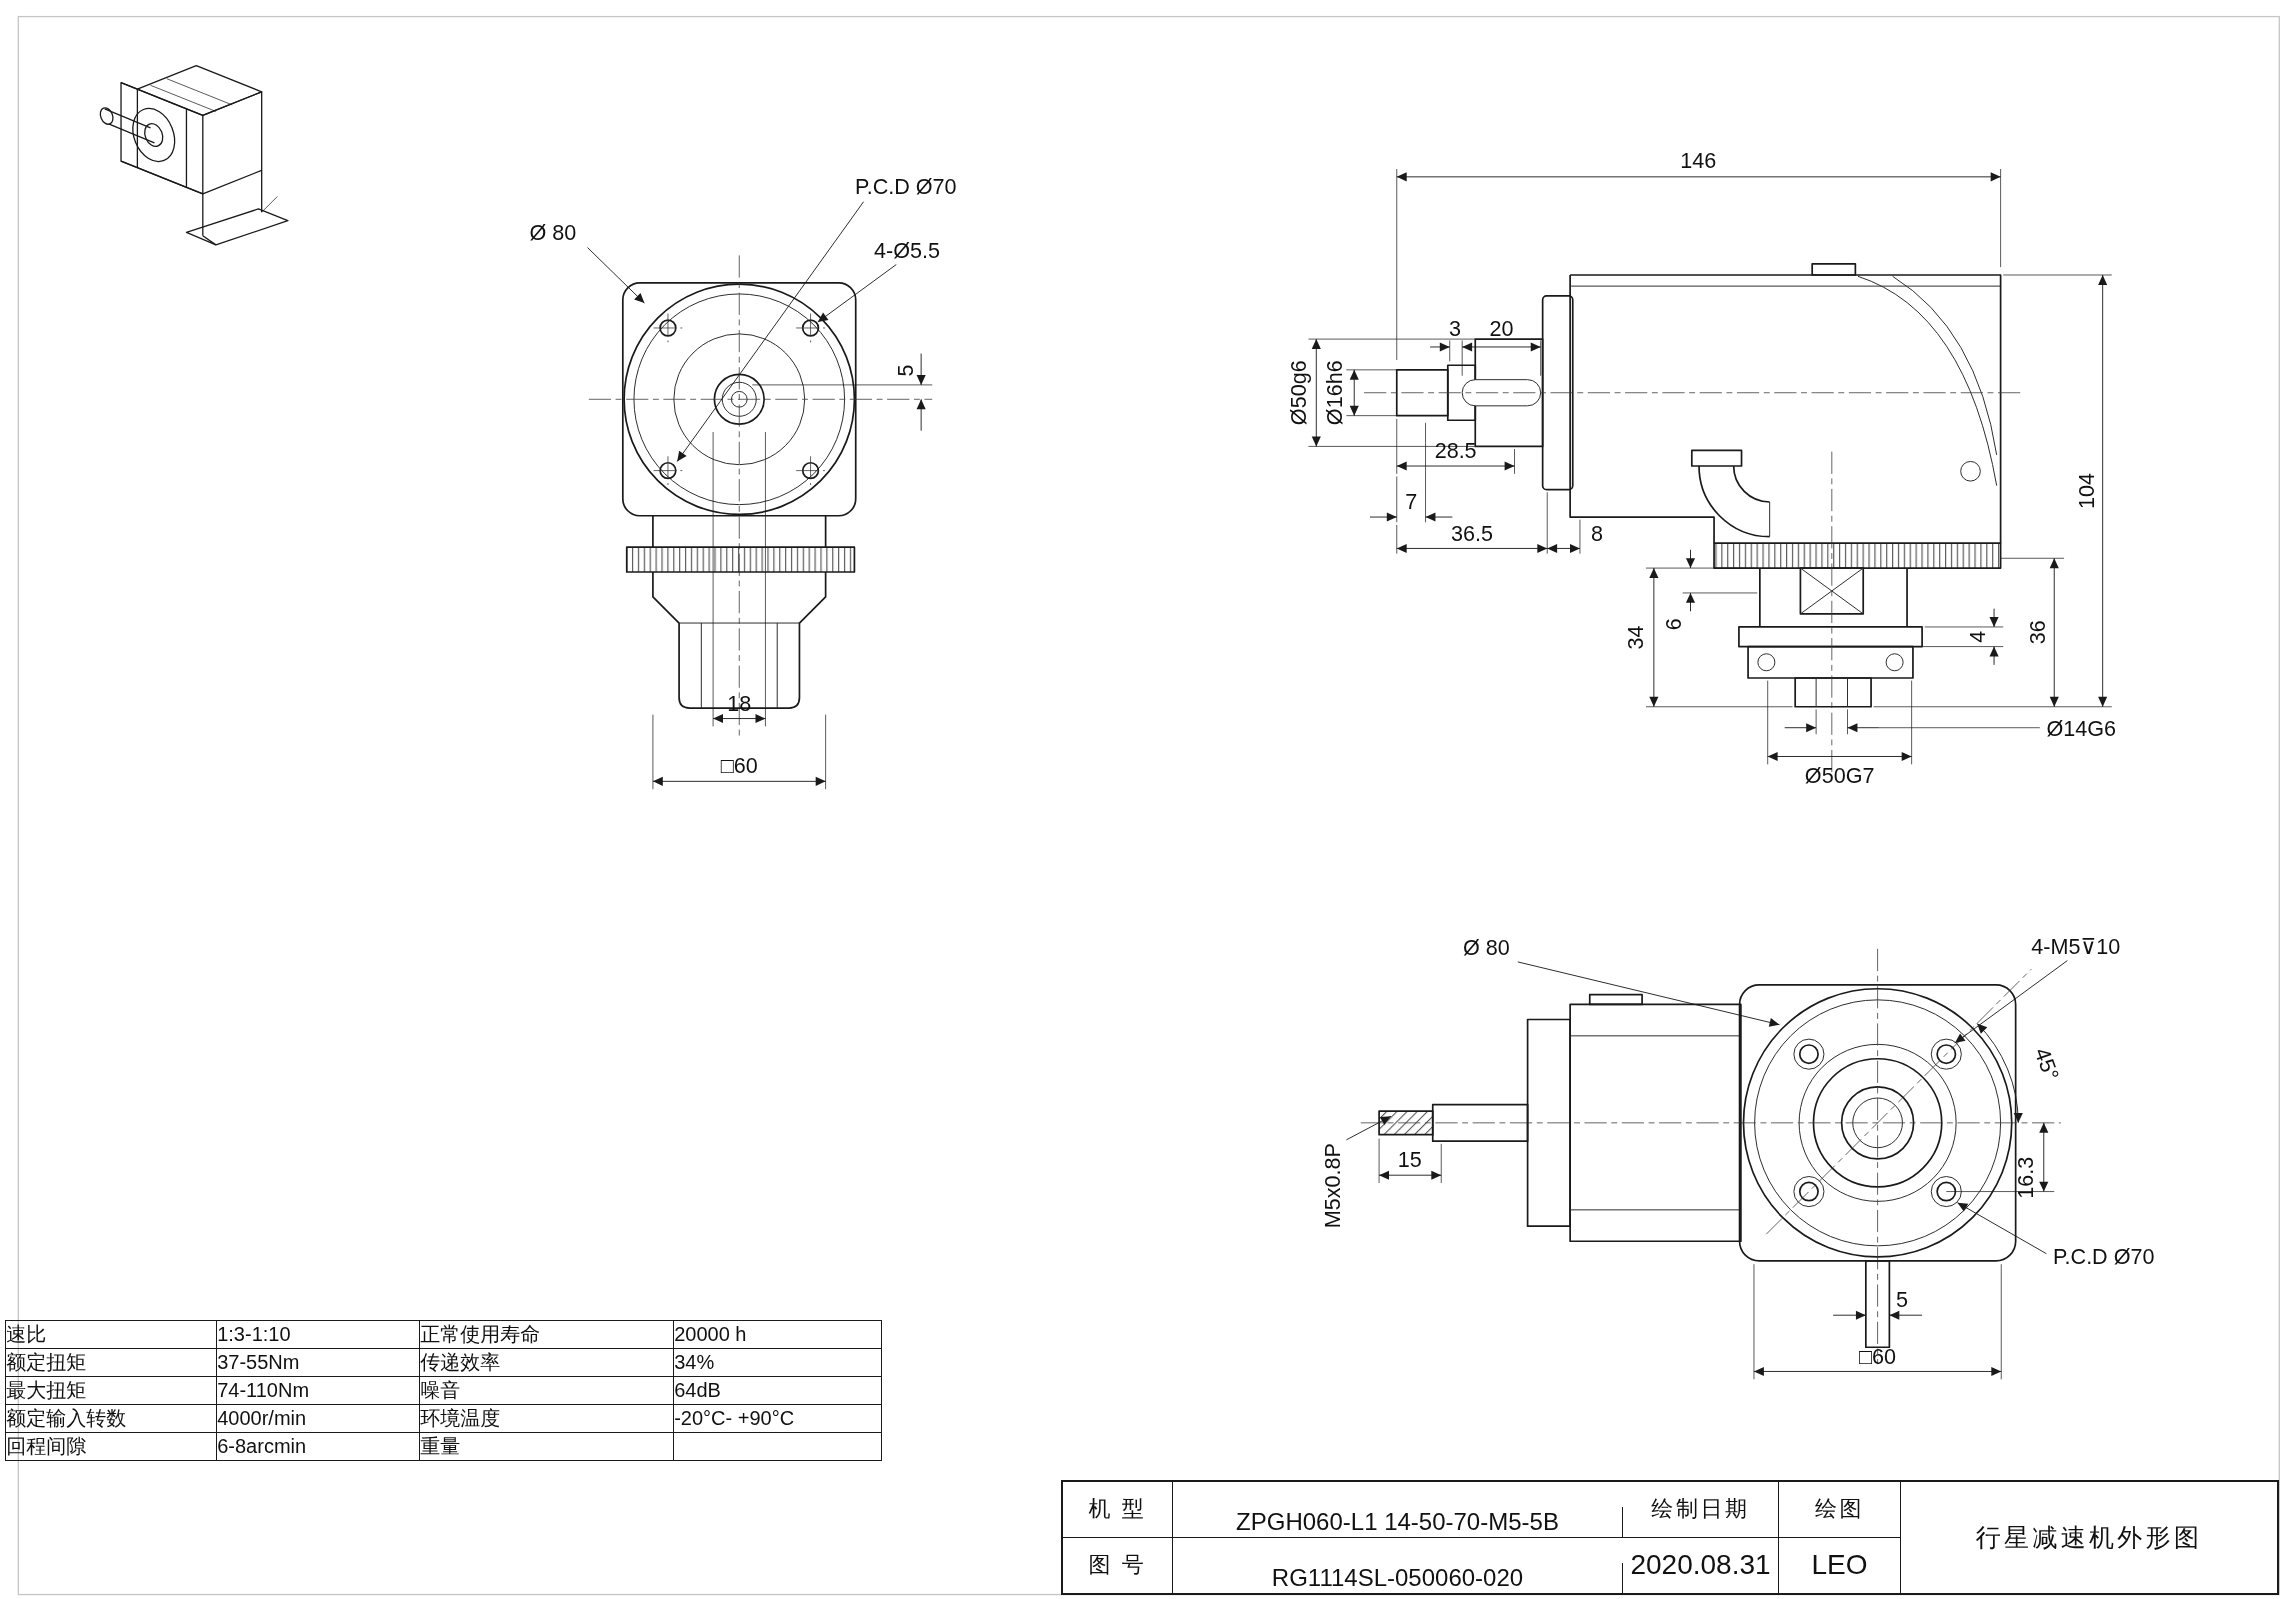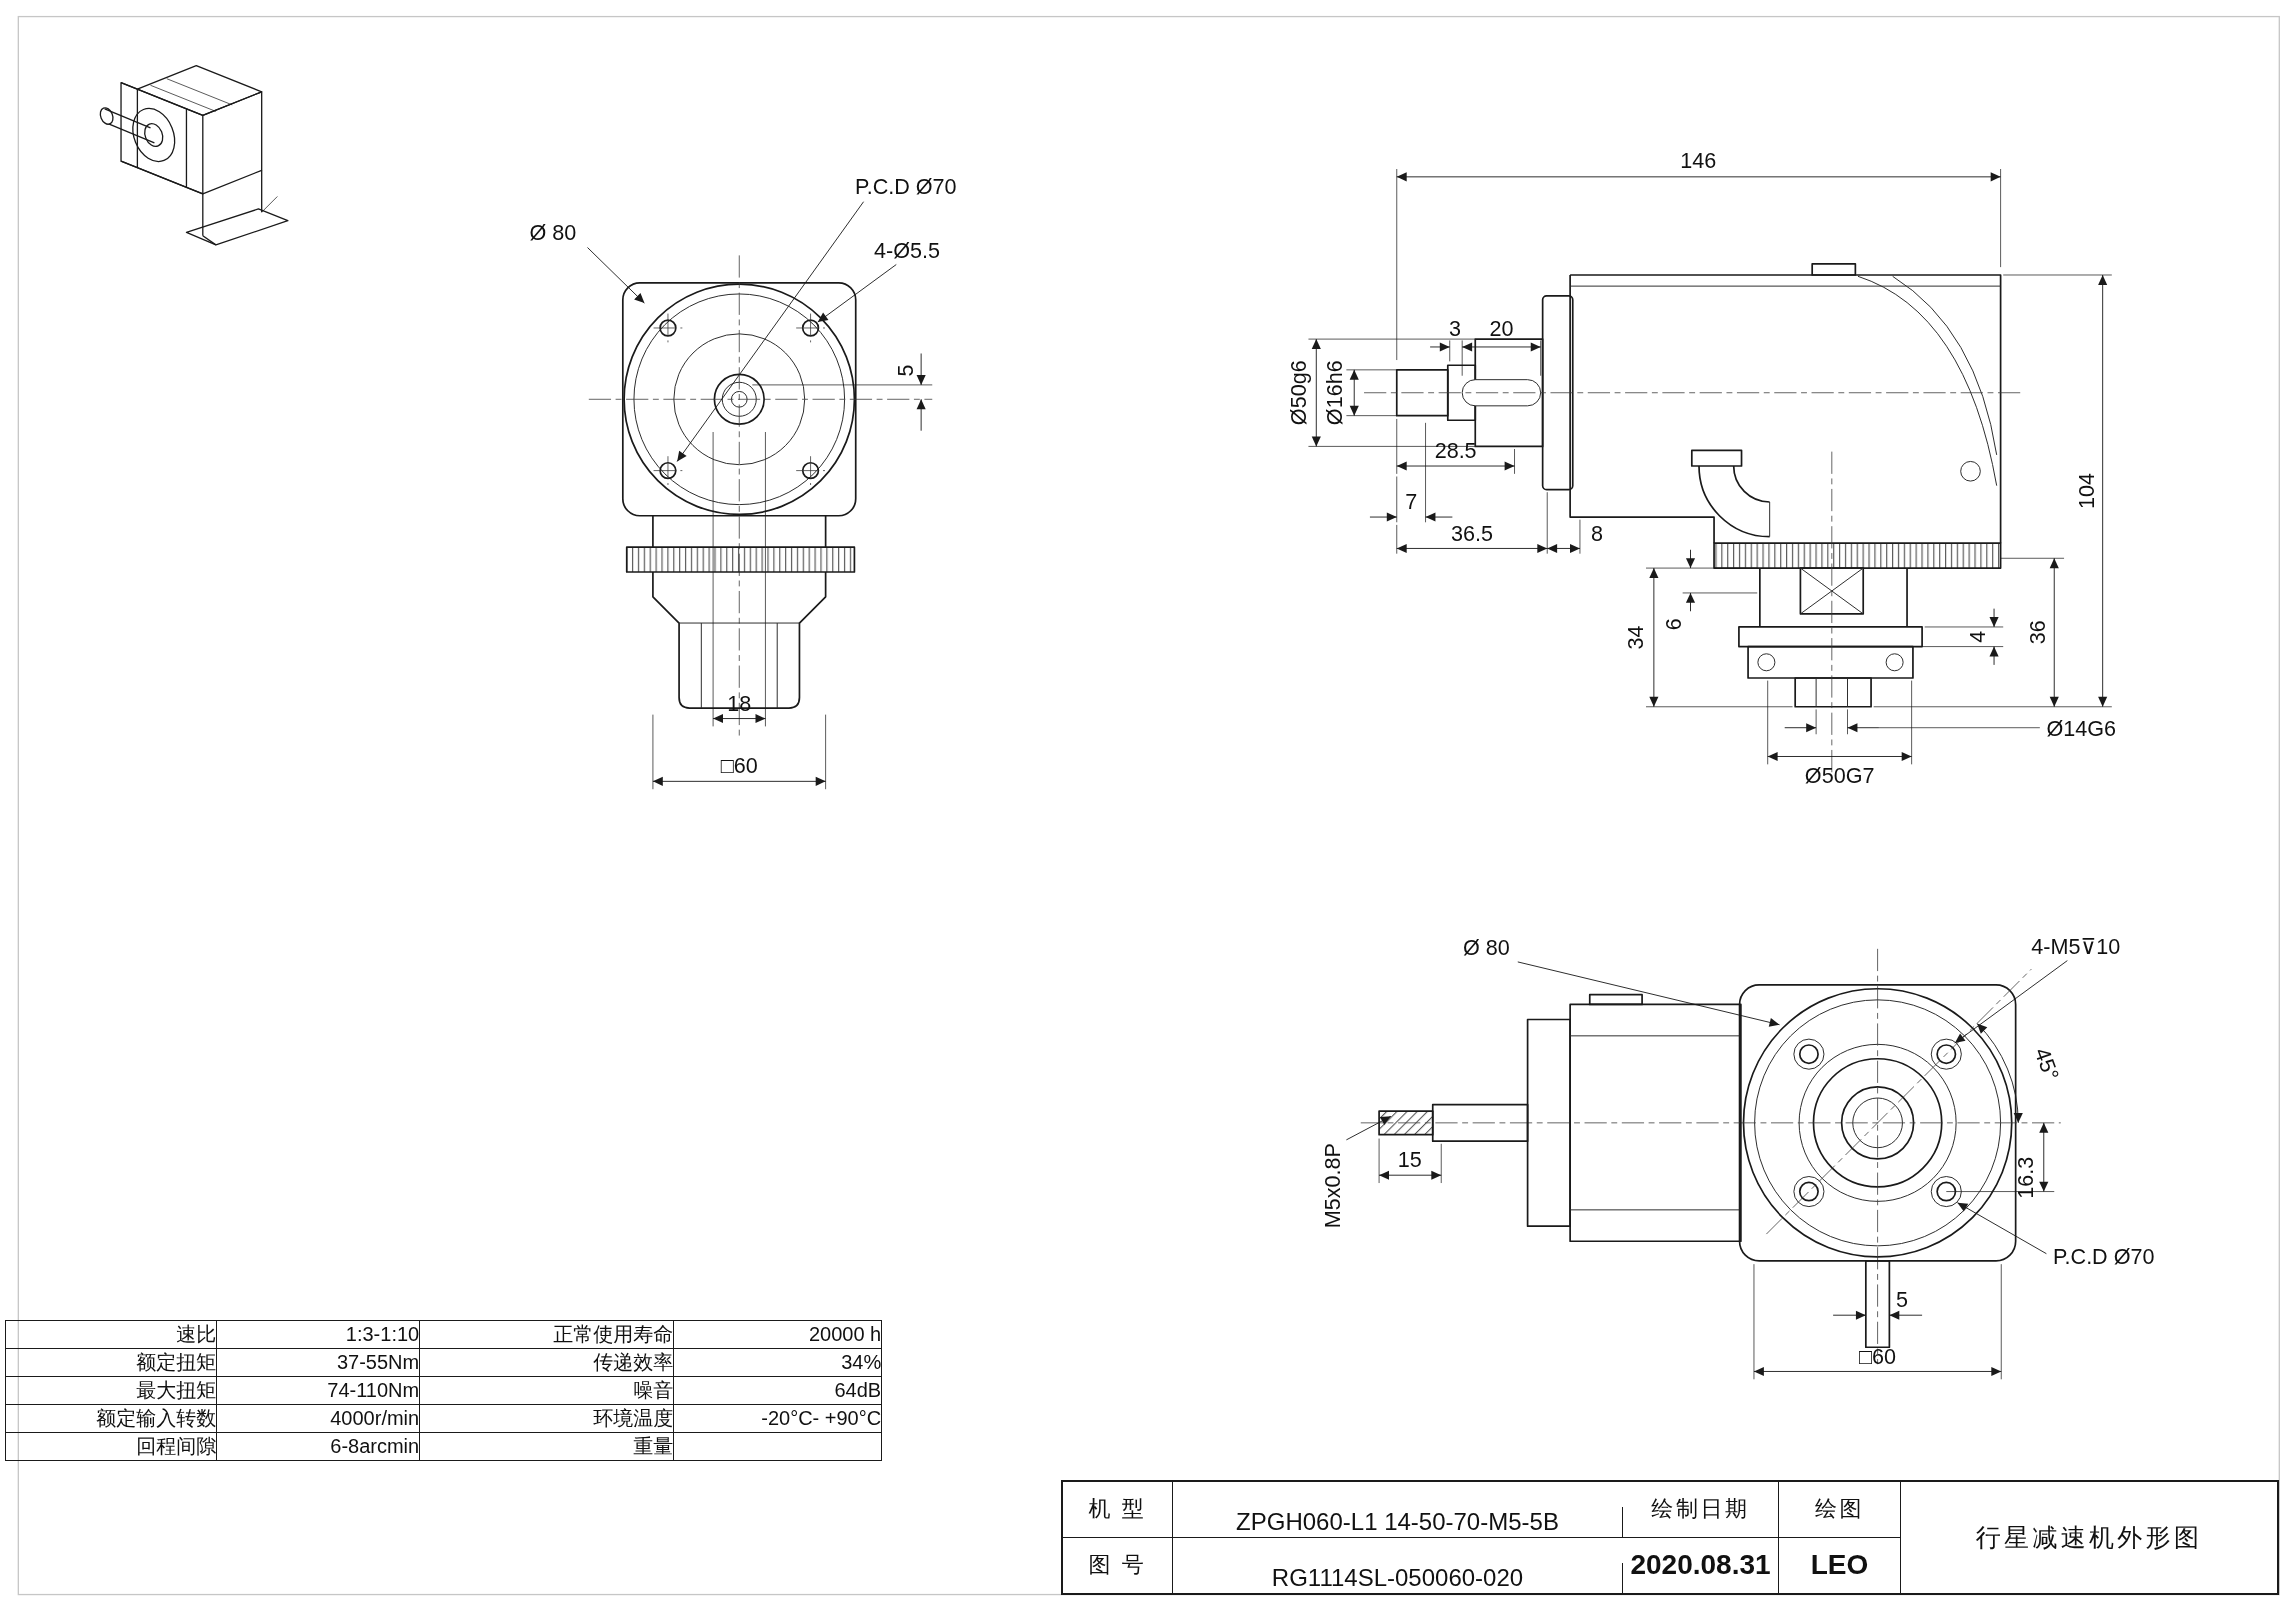--- a/index.html
+++ b/index.html
@@ -9,26 +9,26 @@
   .il{stroke:#1a1a1a;stroke-width:2;fill:none;stroke-linejoin:round;}
   .tl{stroke:#2a2a2a;stroke-width:1.5;fill:none;}
   .cl{stroke:#3a3a3a;stroke-width:1.2;fill:none;stroke-dasharray:34 7 9 7;}
   .dl{stroke:#1a1a1a;stroke-width:1.4;fill:none;}
   .xl{stroke:#1a1a1a;stroke-width:1.1;fill:none;}
   .frame{stroke:#c6c6c6;stroke-width:2;fill:none;}
   text{font-family:"Liberation Sans",sans-serif;font-size:33px;fill:#111;}
   .tm{text-anchor:middle;}
   .ts{text-anchor:start;}
   #spec{position:absolute;left:5.2px;top:1320px;width:876px;border-collapse:collapse;table-layout:fixed;}
-  #spec td{border:1.3px solid #1a1a1a;text-align:right;vertical-align:middle;font-size:20px;color:#111;padding:0;height:23.6px;}
+  #spec td{border:1.3px solid #1a1a1a;text-align:left;vertical-align:middle;font-size:20px;color:#111;padding:0;height:23.6px;}
   #tb{position:absolute;left:1061px;top:1480px;width:1218px;height:115px;border:2.6px solid #1a1a1a;box-sizing:border-box;display:grid;grid-template-columns:110px 450px 156px 122px 1fr;grid-template-rows:1fr 1fr;background:#fff;}
   #tb .c{border-right:1.3px solid #1a1a1a;border-bottom:1.3px solid #1a1a1a;display:flex;align-items:center;justify-content:center;color:#111;overflow:hidden;}
   #tb .lbl{font-size:22px;letter-spacing:2.6px;}
   #tb .val{font-size:24px;margin-top:25px;}
-  #tb .date{font-size:28px;font-weight:bold;}
+  #tb .date{font-size:28px;}
   #tb .big{grid-column:5;grid-row:1/3;font-size:25px;letter-spacing:3.3px;border-right:none;border-bottom:none;}
   #tb .r2{border-bottom:none;}
 </style>
 </head>
 <body>
 
 <div id="sheet">
 
 <svg viewBox="0 0 3508 2445" width="2295" height="1600">
   <defs>

